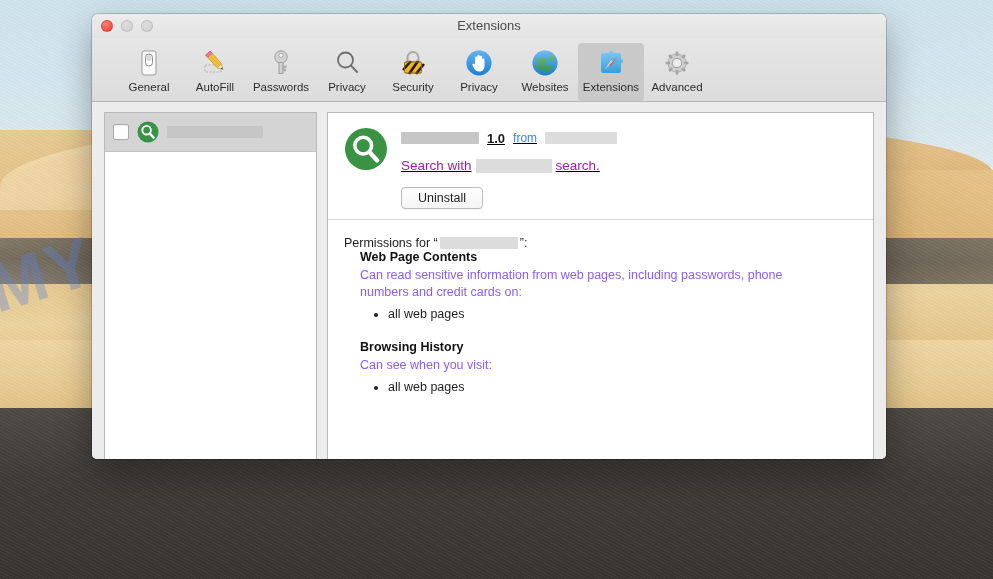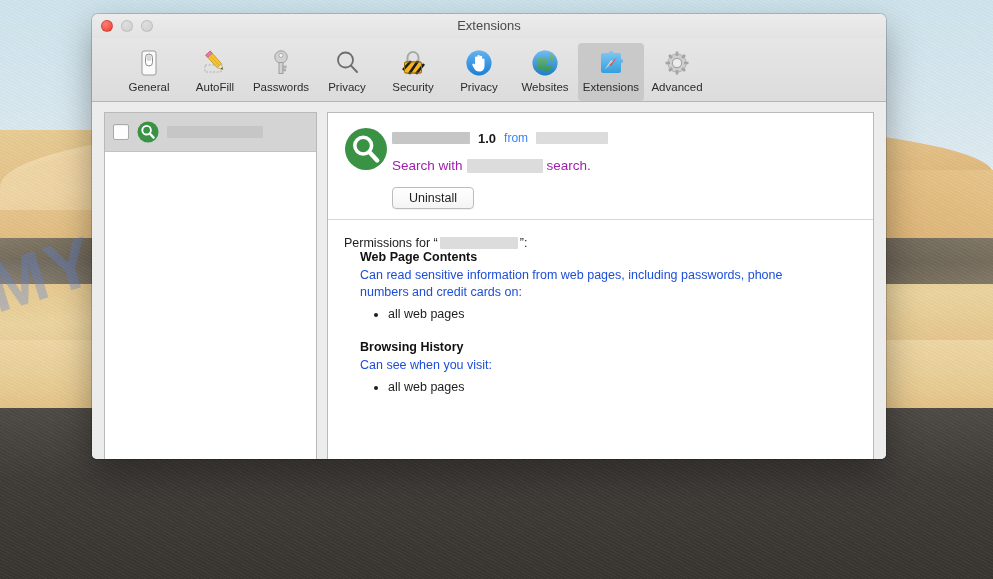--- a/index.html
+++ b/index.html
@@ -240,21 +240,22 @@
     display: flex;
     flex-direction: column;
     overflow: hidden;
   }
   .detail-header {
     padding: 14px 16px 10px 16px;
     border-bottom: 1px solid #d6d6d6;
   }
   .dh-top {
     display: flex;
-    gap: 4px;
+    gap: 13px;
+    text-decoration: underline;
   }
   .dh-text { flex: 1; padding-top: 2px; }
   .dh-line1 {
     display: flex;
     align-items: center;
     gap: 8px;
     height: 18px;
     font-size: 13px;
   }
   .dh-version { font-weight: bold; color: #1a1a1a; font-size: 13px; }
@@ -293,21 +294,21 @@
   }
   .perm-group { margin-left: 16px; margin-bottom: 16px; }
   .perm-h {
     font-size: 12.5px;
     font-weight: bold;
     color: #111;
     margin-bottom: 3px;
   }
   .perm-d {
     font-size: 12.5px;
-    color: #1d4ed8;
+    color: #8b5cf6;
     line-height: 1.32;
     max-width: 452px;
   }
   .perm-list {
     margin: 5px 0 0 0;
     padding-left: 28px;
     list-style: disc;
   }
   .perm-list li {
     font-size: 12.5px;

